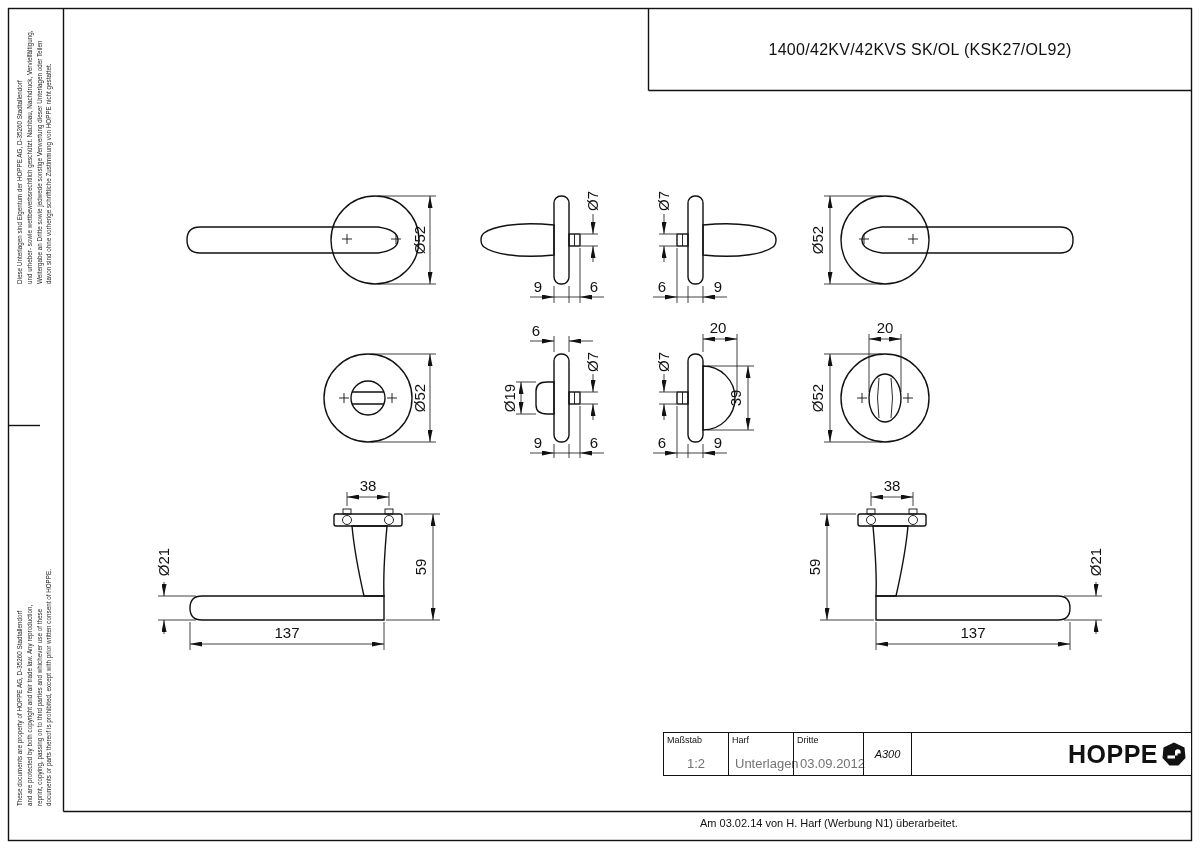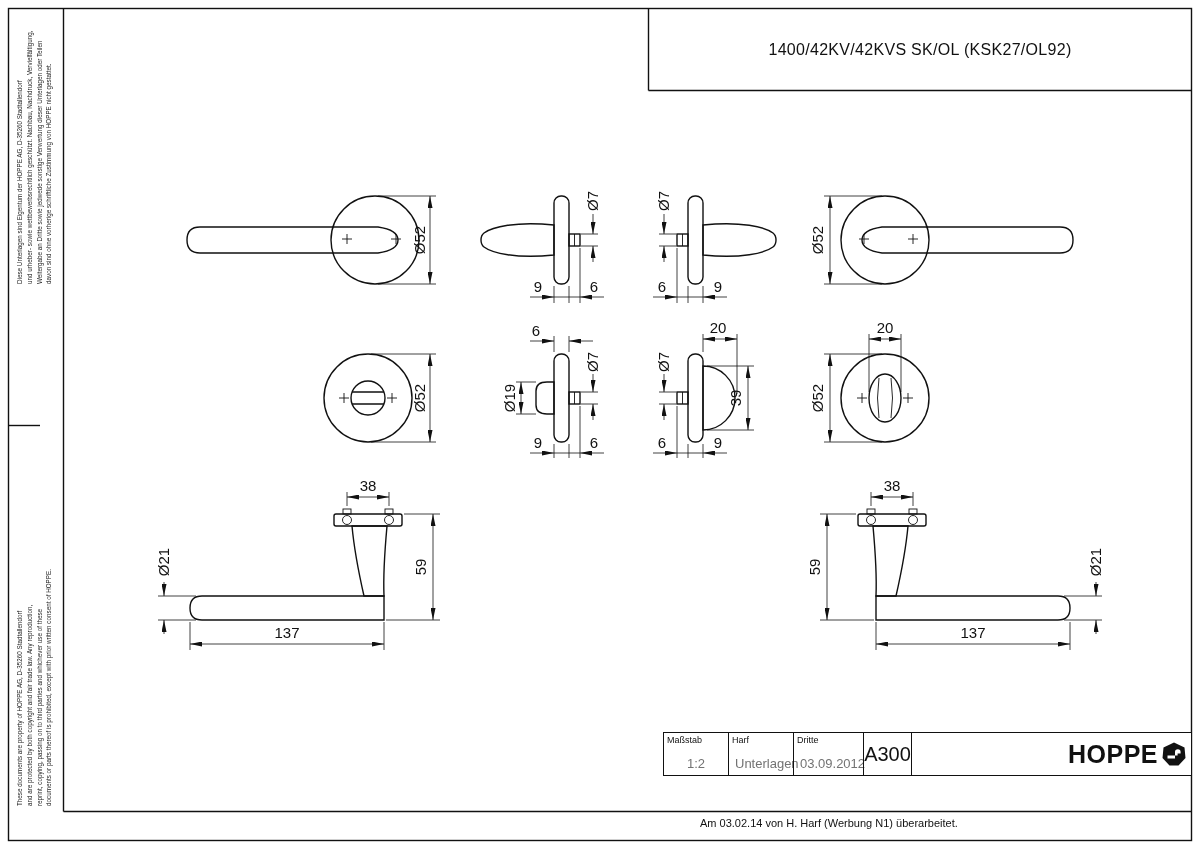--- a/index.html
+++ b/index.html
@@ -32,21 +32,21 @@
     display:flex; border:1.4px solid #111; background:#fff;
   }
   .cell { position:relative; height:100%; }
   .cell + .cell { border-left:1.4px solid #111; }
   .c1 { flex:0 0 64px; } .c2 { flex:0 0 65px; } .c3 { flex:0 0 70px; }
   .c4 { flex:0 0 190px; } .c5 { flex:0 0 48px; } .c6 { flex:1 1 auto; }
   .hdr { position:absolute; top:2px; left:3px; font-size:9px; color:#111; }
   .val { position:absolute; bottom:4px; left:6px; font-size:13px; color:#737373; }
   .c1 .val { left:0; right:0; text-align:center; }
   .c4 .val { font-size:14.5px; }
-  .c5 { display:flex; align-items:center; justify-content:center; font-size:20px; }
+  .c5 { display:flex; align-items:center; justify-content:center; font-size:11px;font-style:italic; }
   .c6 { display:flex; align-items:center; justify-content:flex-end; gap:4px; padding-right:5px; }
   .brand-text { font-weight:bold; font-size:25px; letter-spacing:0.5px; }
   .footer {
     position:absolute; top:817px; left:700px; width:486px;
     font-size:11px; color:#111;
   }
 </style>
 </head>
 <body>
 

